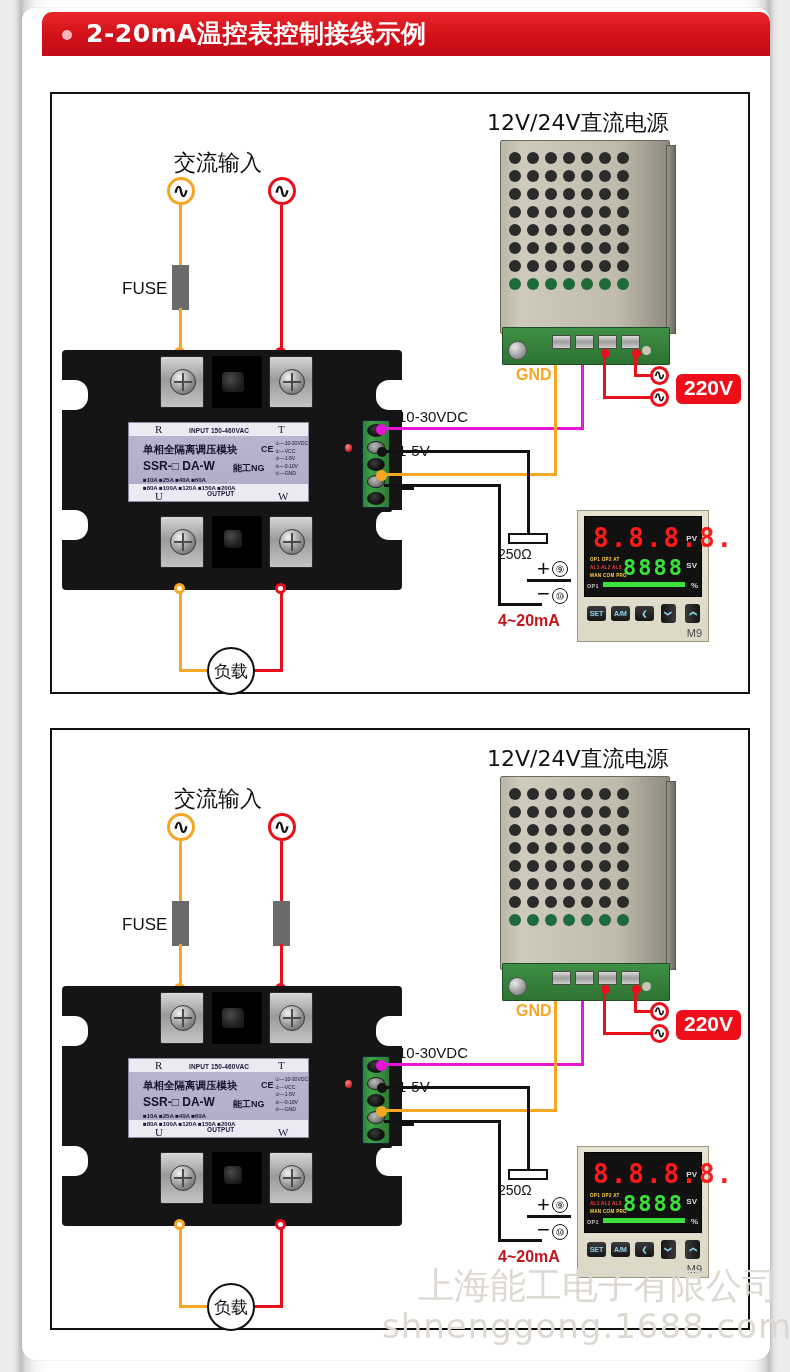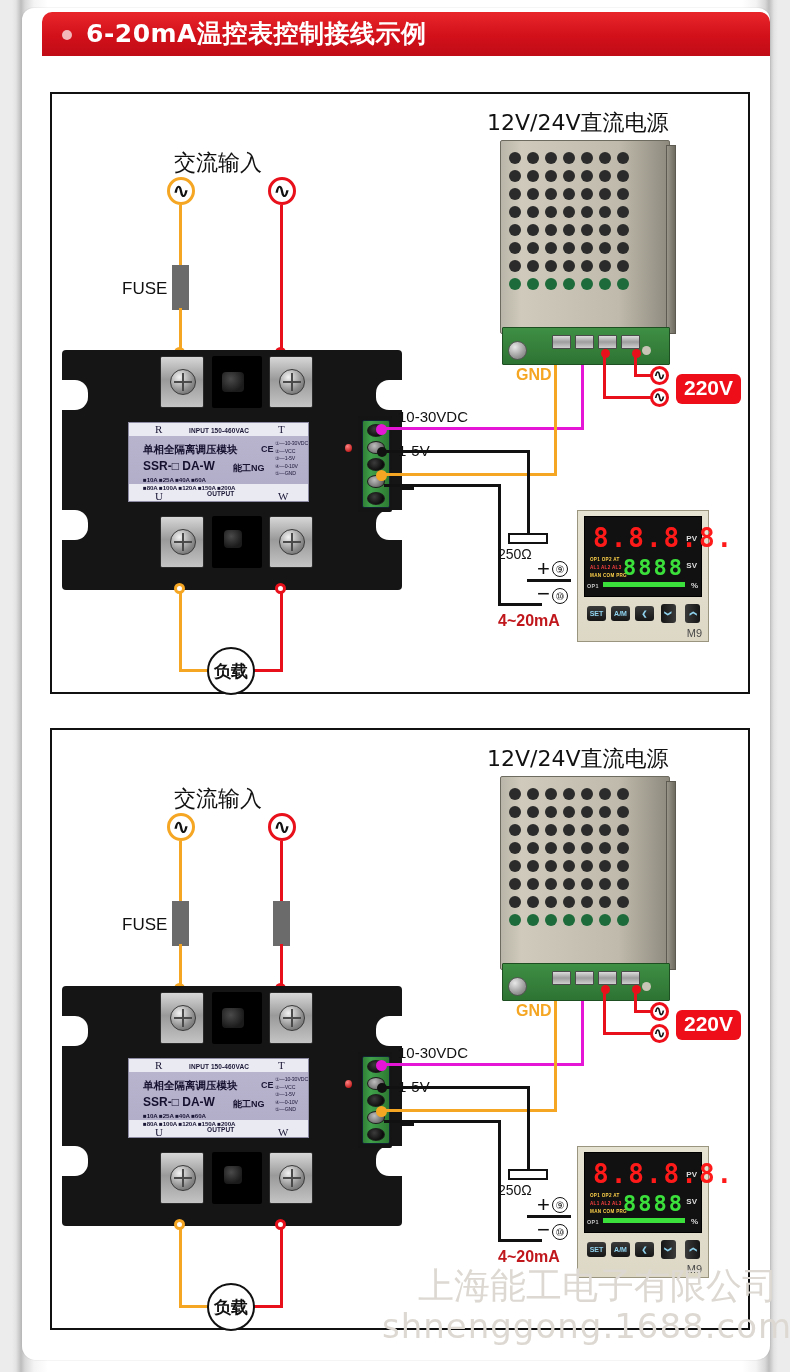--- a/index.html
+++ b/index.html
@@ -285,42 +285,42 @@
   .meter .model {
     position:absolute; right:6px; bottom:2px; font-size:11px; color:#4a4a4a;
     font-family:"Liberation Sans", sans-serif;
   }
 
   
   .load {
     position:absolute; width:48px; height:48px; border-radius:50%;
     border:2.5px solid #111; background:#fff;
     display:flex; align-items:center; justify-content:center;
-    font-size:17px; font-weight:bold; color:#111;
+    font-size:17px; font-weight:normal; color:#111;
     font-family:"DejaVu Sans", sans-serif;
   }
 
   
   .wm {
     position:absolute; color:#ddd9d2; white-space:nowrap;
     font-family:"DejaVu Sans","Liberation Sans",sans-serif;
     pointer-events:none;
   }
   #wm1 { left:418px; top:1262px; font-size:36px; }
   #wm2 { left:382px; top:1306px; font-size:34px; letter-spacing:1px; }
 </style>
 </head>
 <body>
 
 <div id="page">
   <div class="sheet"></div>
 
   <div class="titlebar">
     <div class="dot"></div>
-    <div class="ttext">6-20mA温控表控制接线示例</div>
+    <div class="ttext">2-20mA温控表控制接线示例</div>
   </div>
 
   <div class="panel" id="panel1"></div>
 
   <div class="psu-title" style="left:487px; top:108px;">12V/24V直流电源</div>
   <div class="ac-title" style="left:174px; top:148px;">交流输入</div>
 
   <div class="acsym orange" style="left:167px; top:177px;">
       <span>∿</span>
     </div>

